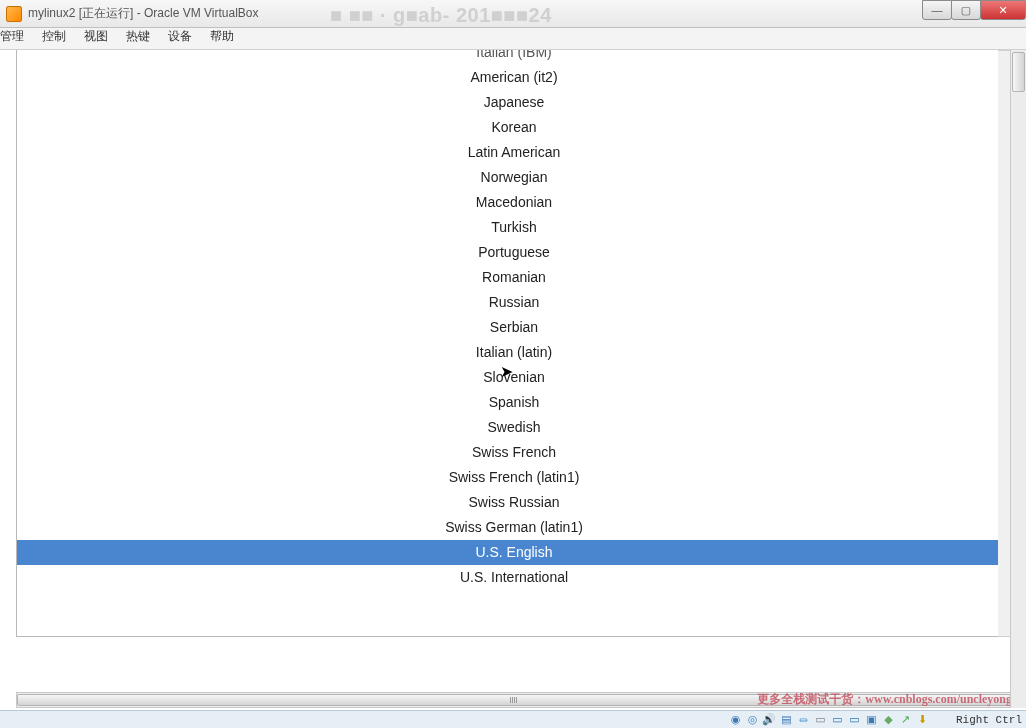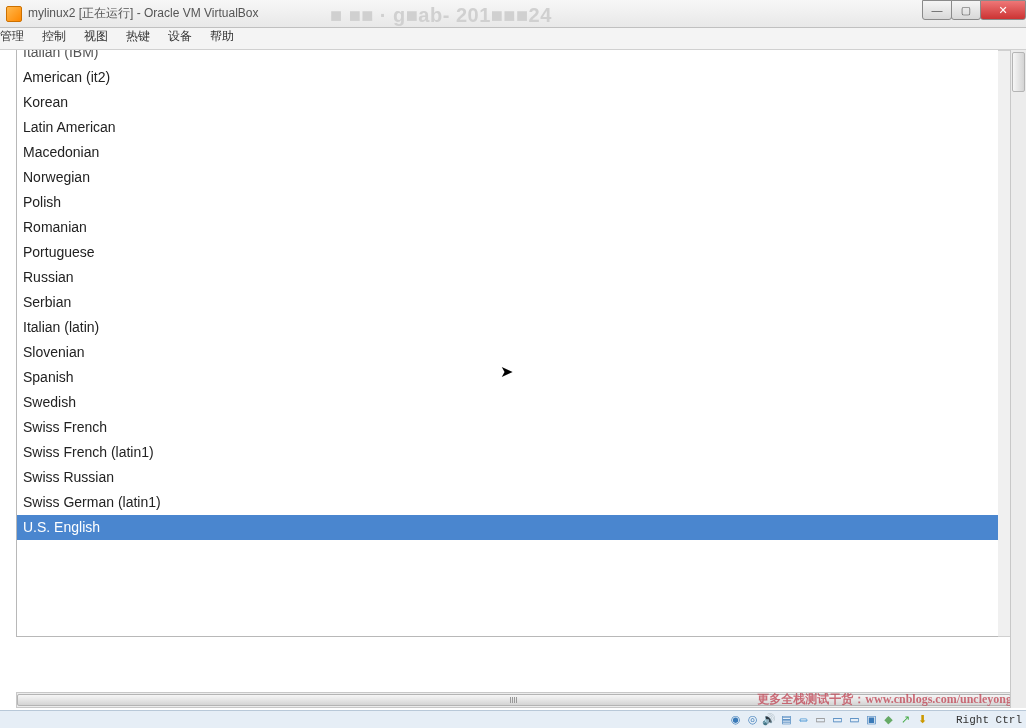--- a/index.html
+++ b/index.html
@@ -81,20 +81,21 @@
 }
 .menubar span {
   margin-right: 18px;
   color: #333;
   cursor: default;
 }
 .content {
   flex: 1;
   position: relative;
   background: #fff;
+  text-align: center;
 }
 .listbox {
   position: absolute;
   left: 16px;
   top: 0;
   right: 14px;
   height: 587px;
   border: 1px solid #b8b8b8;
   border-top: none;
   background: #fff;
@@ -278,38 +279,40 @@
     <span>热键</span>
     <span>设备</span>
     <span>帮助</span>
   </div>
 
   <div class="content">
 
     <div class="listbox" id="listbox">
         <div class="item partial">Italian (IBM)</div>
         <div class="item">American (it2)</div>
+        <div class="item">Japanese</div>
         <div class="item">Korean</div>
         <div class="item">Latin American</div>
+        <div class="item">Norwegian</div>
         <div class="item">Macedonian</div>
-        <div class="item">Norwegian</div>
-        <div class="item">Polish</div>
+        <div class="item">Turkish</div>
+        <div class="item">Portuguese</div>
         <div class="item">Romanian</div>
-        <div class="item">Portuguese</div>
         <div class="item">Russian</div>
         <div class="item">Serbian</div>
         <div class="item">Italian (latin)</div>
         <div class="item">Slovenian</div>
         <div class="item">Spanish</div>
         <div class="item">Swedish</div>
         <div class="item">Swiss French</div>
         <div class="item">Swiss French (latin1)</div>
         <div class="item">Swiss Russian</div>
         <div class="item">Swiss German (latin1)</div>
         <div class="item selected">U.S. English</div>
+        <div class="item">U.S. International</div>
       </div>
     <div class="inner-scrollbar"></div>
 
     <div class="buttons-row">
       <div class="nav-btn">
         <span class="arrow">⬅</span>
         <span>Back</span>
       </div>
       <div class="nav-btn">
         <span class="arrow">➡</span>

